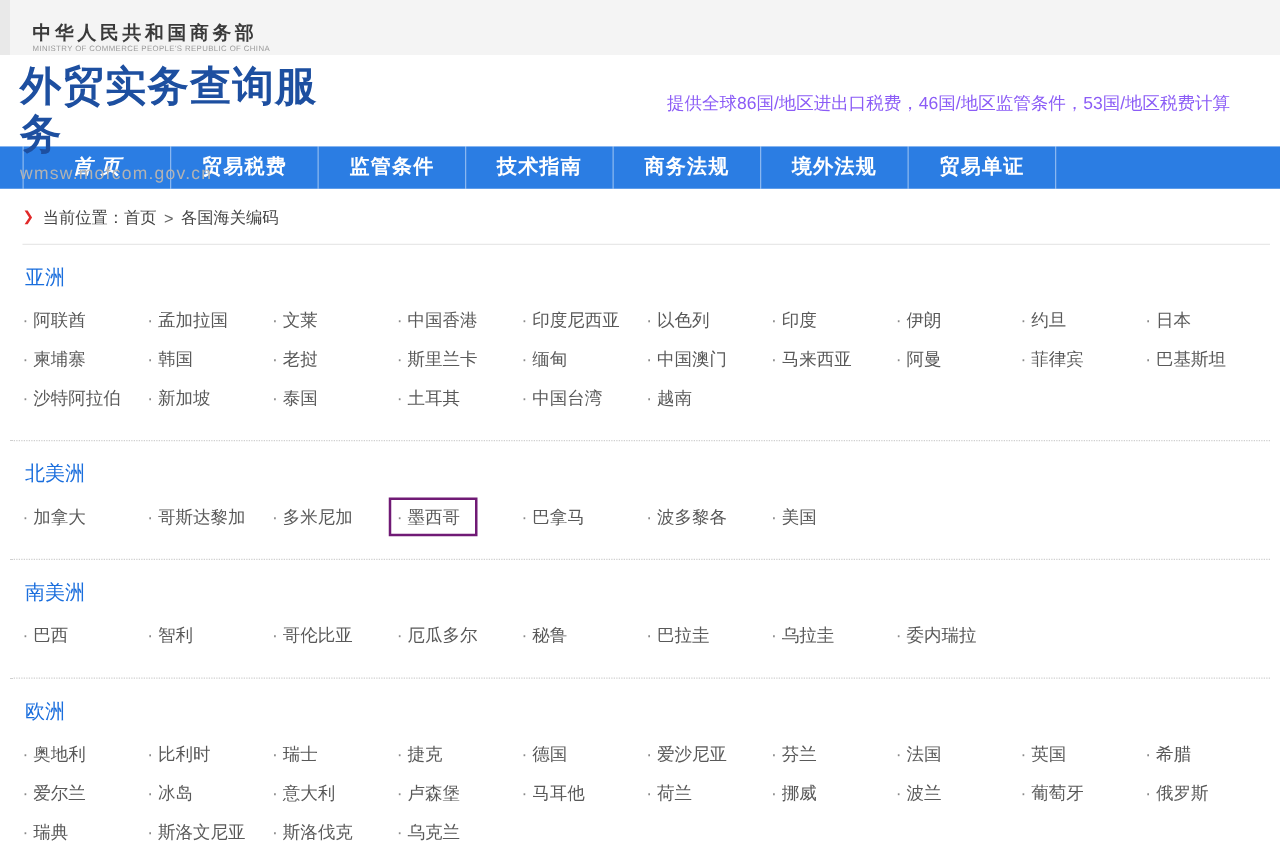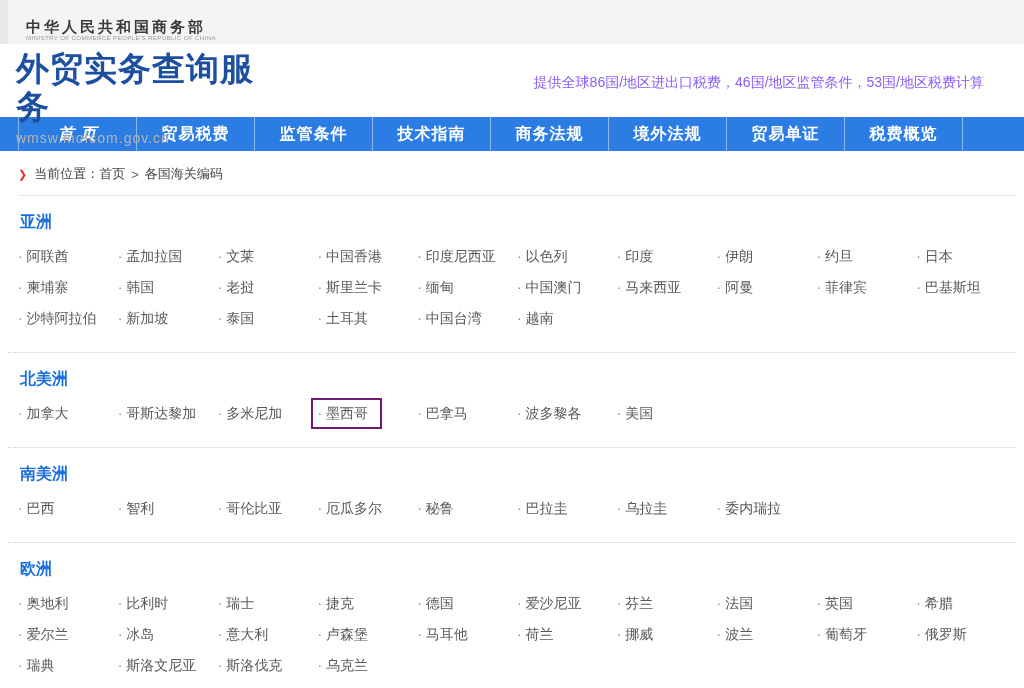--- a/index.html
+++ b/index.html
@@ -24,21 +24,21 @@
     letter-spacing:1px;border-right:1px solid rgba(255,255,255,.45);cursor:pointer;}
   .tab.first{border-left:1px solid rgba(255,255,255,.45);font-style:italic;}
   
   .breadcrumb{margin:14px 8px 0 18px;padding-bottom:12px;border-bottom:1px solid #e8e8e8;
     font-size:13px;color:#444;display:flex;align-items:center;}
   .crumb-arrow{color:#e12a2a;font-size:11px;font-weight:bold;margin-right:7px;line-height:1;}
   .crumb-link{color:#444;text-decoration:none;cursor:pointer;}
   .crumb-sep{margin:0 6px;color:#666;}
   
   .continent{padding:16px 8px 13px 8px;}
-  .sec-title{margin:0 0 13px 12px;font-size:16px;font-weight:bold;color:#1a6edd;}
+  .sec-title{margin:0 0 13px 12px;font-size:16px;font-weight:normal;color:#1a6edd;}
   .grid{display:grid;grid-template-columns:repeat(10,1fr);grid-auto-rows:31px;padding-left:10px;}
   .country{font-size:14px;color:#595959;text-decoration:none;white-space:nowrap;cursor:pointer;
     line-height:20px;width:fit-content;}
   .country::before{content:"· ";color:#8a8a8a;}
   .country.hl{border:2px solid #701a75;padding:3px 12px 4px 4px;margin:-5px 0 0 -6px;height:fit-content;}
   .dotted-sep{border-top:1px dotted #cfcfcf;margin:0 8px;}
 </style>
 </head>
 <body>
 
@@ -58,21 +58,20 @@
 </div>
 
 <nav class="nav">
     <div class="tab first">首 页</div>
     <div class="tab">贸易税费</div>
     <div class="tab">监管条件</div>
     <div class="tab">技术指南</div>
     <div class="tab">商务法规</div>
     <div class="tab">境外法规</div>
     <div class="tab">贸易单证</div>
-    <div class="tab">税费概览</div>
   </nav>
 
 <div class="breadcrumb">
   <span class="crumb-arrow">❯</span>
   <span>当前位置：</span>
   <a class="crumb-link">首页</a>
   <span class="crumb-sep">&gt;</span>
   <span>各国海关编码</span>
 </div>
 

